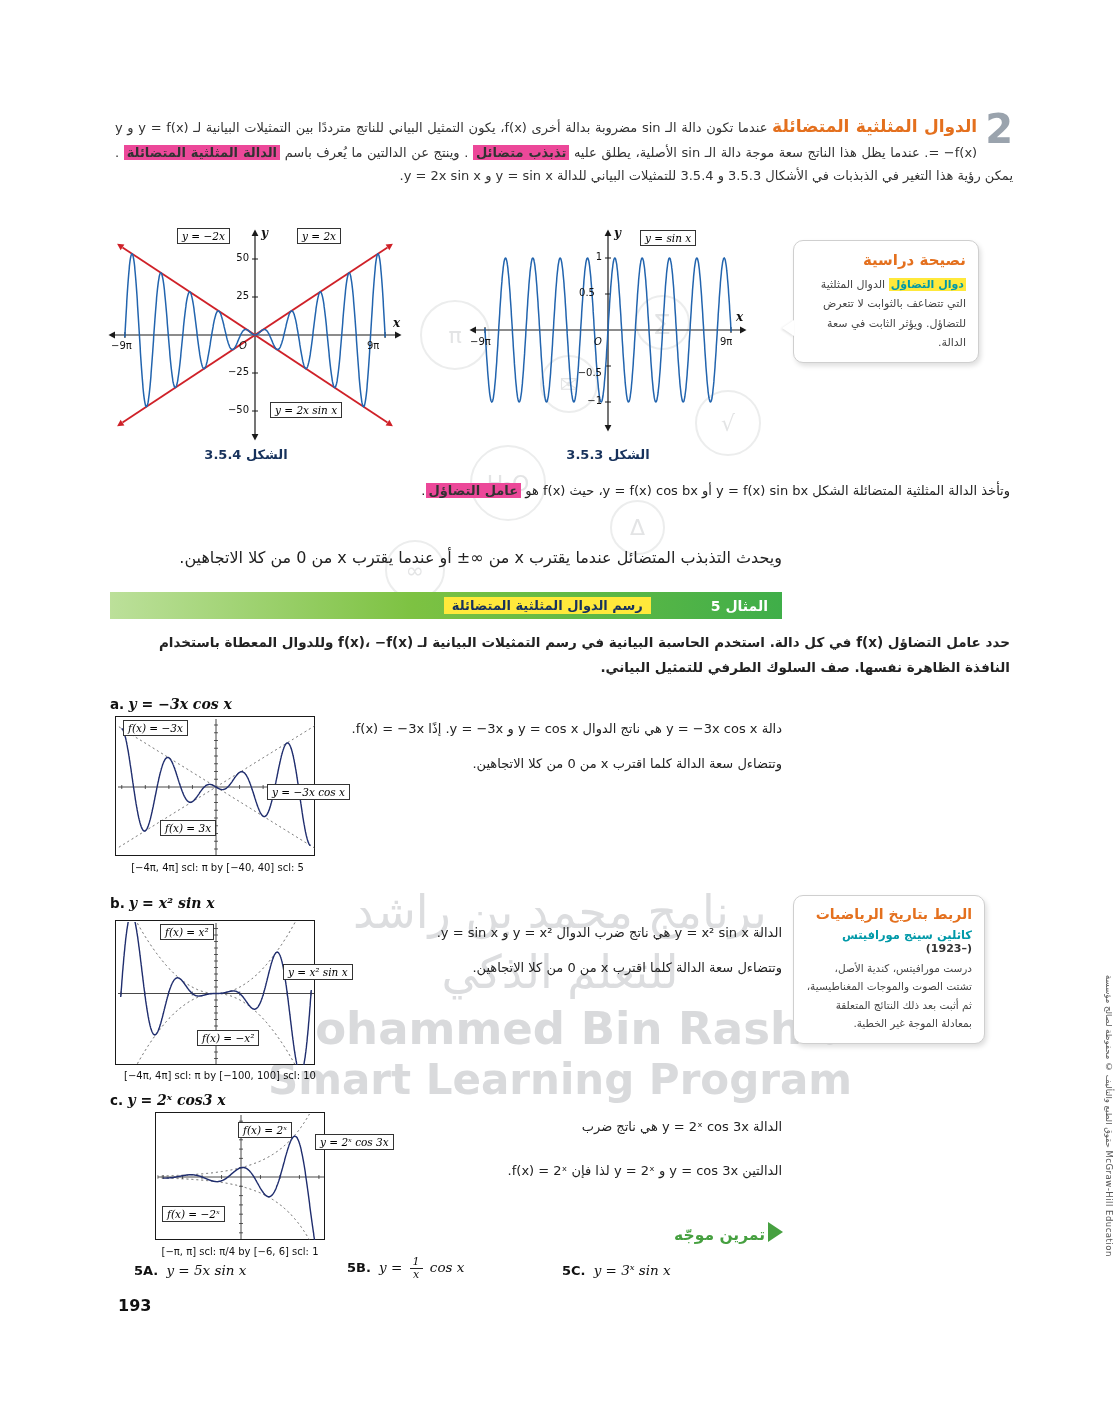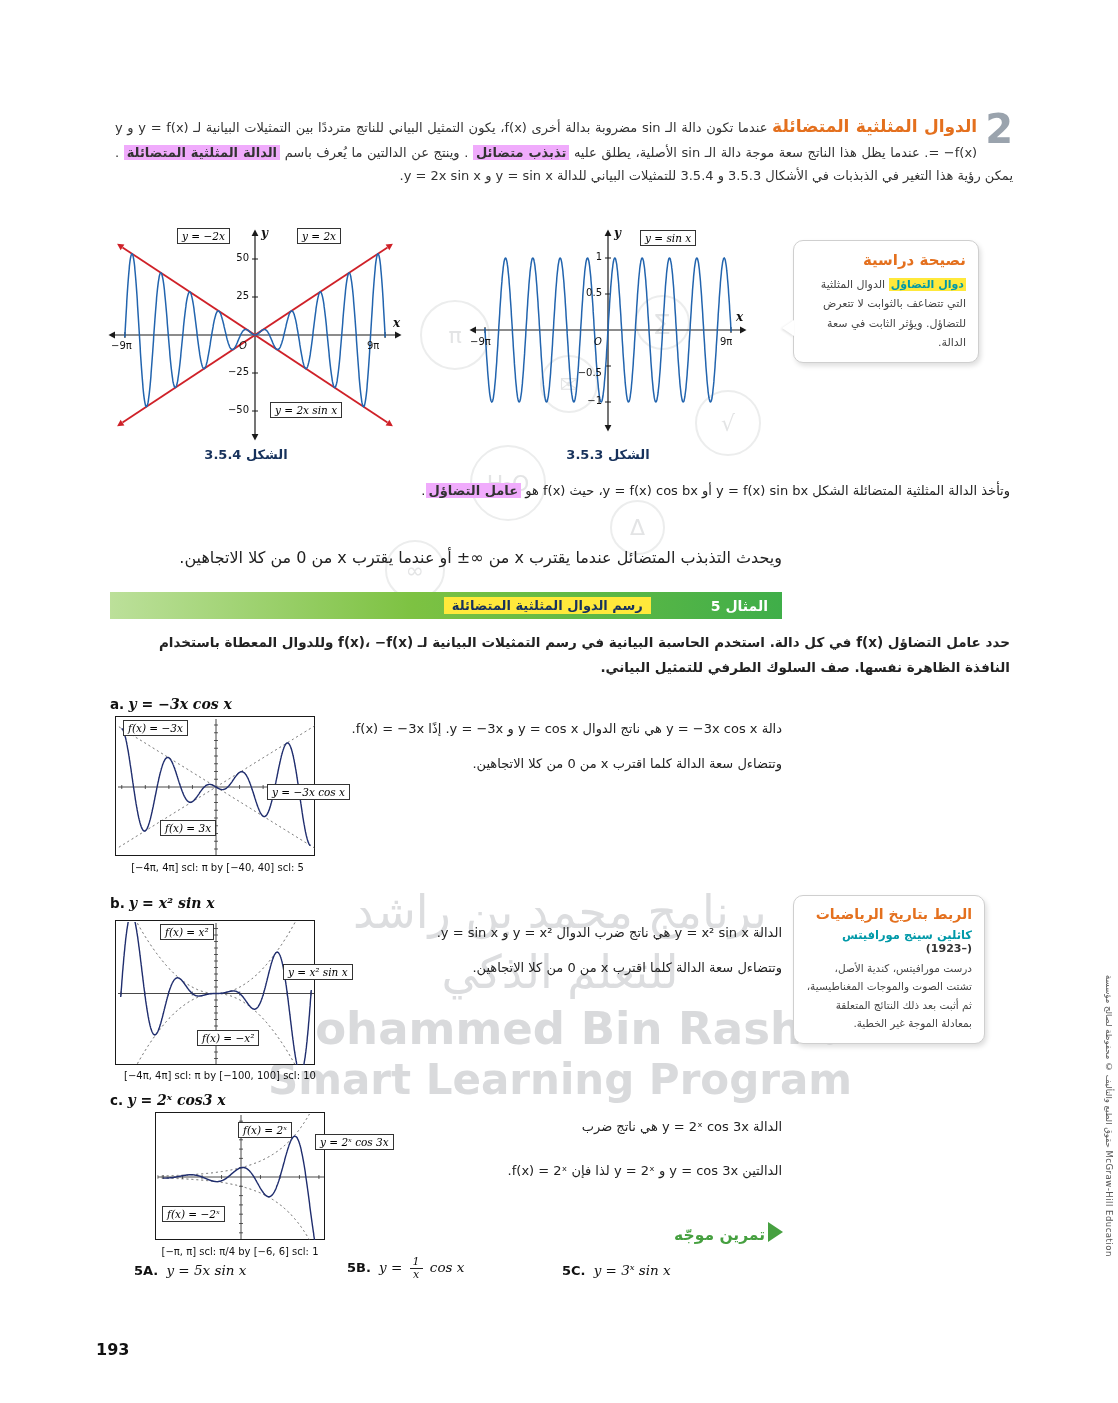--- a/index.html
+++ b/index.html
@@ -1,21 +1,21 @@
 <!DOCTYPE html>
 <html lang="ar"><head>
 <meta charset="utf-8">
 <style>
   *{margin:0;padding:0;box-sizing:border-box;}
   body{font-family:"DejaVu Sans",sans-serif;background:#fff;}
   .page{position:relative;width:1118px;height:1403px;background:#fff;overflow:hidden;}
   .abs{position:absolute;}
   .rtl{direction:rtl;text-align:right;}
   .just{text-align:justify;}
-  .hl{background:#f0abfc;padding:0 3px;font-weight:bold;color:#333;}
+  .hl{background:#ec4899;padding:0 3px;font-weight:bold;color:#333;}
   .math{font-style:italic;font-family:"DejaVu Serif",serif;}
   .bignum{float:right;font-size:40px;font-weight:bold;color:#9aa3ad;line-height:.85;margin-left:8px;}
   .intro{font-size:13px;color:#333;line-height:1.75;}
   .intro .title{color:#E4701E;font-weight:bold;font-size:17px;}
   .caption{position:absolute;font-weight:bold;font-size:13px;color:#17325c;text-align:center;}
   .tick{position:absolute;font-size:10px;color:#111;}
   .axlab{position:absolute;font-size:12px;font-weight:bold;font-style:italic;font-family:"DejaVu Serif",serif;color:#111;}
   .gbox{position:absolute;border:1px solid #333;background:#fff;font-size:10.5px;font-style:italic;font-family:"DejaVu Serif",serif;padding:1px 4px;white-space:nowrap;z-index:3;}
   .calcsvg{border:1.5px solid #1a1a1a;background:#fff;display:block;}
   .windowtxt{position:absolute;font-size:10px;color:#111;text-align:center;}
@@ -129,21 +129,21 @@
         <line x1="137" y1="66" x2="143" y2="66" stroke="#1a1a1a"></line>
         <line x1="137" y1="138" x2="143" y2="138" stroke="#1a1a1a"></line>
         <line x1="137" y1="174" x2="143" y2="174" stroke="#1a1a1a"></line>
         <line x1="17.006647611959608" y1="99" x2="17.006647611959608" y2="105" stroke="#1a1a1a"></line>
         <line x1="262.9933523880404" y1="99" x2="262.9933523880404" y2="105" stroke="#1a1a1a"></line>
         <path d="M16.9,100.2L17.2,104.7L17.4,109.2L17.7,113.7L18.0,118.1L18.3,122.5L18.5,126.8L18.8,131.0L19.1,135.1L19.4,139.0L19.6,142.8L19.9,146.5L20.2,150.0L20.5,153.2L20.7,156.3L21.0,159.2L21.3,161.8L21.5,164.2L21.8,166.4L22.1,168.3L22.4,169.9L22.6,171.3L22.9,172.4L23.2,173.2L23.5,173.7L23.7,174.0L24.0,173.9L24.3,173.6L24.6,173.0L24.8,172.1L25.1,171.0L25.4,169.6L25.6,167.9L25.9,165.9L26.2,163.7L26.5,161.2L26.7,158.5L27.0,155.6L27.3,152.5L27.6,149.2L27.8,145.7L28.1,142.0L28.4,138.1L28.7,134.2L28.9,130.0L29.2,125.8L29.5,121.5L29.8,117.1L30.0,112.7L30.3,108.2L30.6,103.6L30.8,99.1L31.1,94.6L31.4,90.1L31.7,85.7L31.9,81.3L32.2,77.0L32.5,72.8L32.8,68.7L33.0,64.8L33.3,61.0L33.6,57.3L33.9,53.9L34.1,50.6L34.4,47.5L34.7,44.7L35.0,42.1L35.2,39.7L35.5,37.5L35.8,35.6L36.0,34.0L36.3,32.7L36.6,31.6L36.9,30.8L37.1,30.3L37.4,30.0L37.7,30.1L38.0,30.4L38.2,31.0L38.5,31.9L38.8,33.1L39.1,34.5L39.3,36.2L39.6,38.2L39.9,40.4L40.1,42.9L40.4,45.6L40.7,48.5L41.0,51.6L41.2,55.0L41.5,58.5L41.8,62.2L42.1,66.0L42.3,70.0L42.6,74.1L42.9,78.4L43.2,82.7L43.4,87.1L43.7,91.5L44.0,96.0L44.3,100.6L44.5,105.1L44.8,109.6L45.1,114.1L45.3,118.5L45.6,122.9L45.9,127.2L46.2,131.4L46.4,135.4L46.7,139.4L47.0,143.2L47.3,146.8L47.5,150.3L47.8,153.5L48.1,156.6L48.4,159.4L48.6,162.0L48.9,164.4L49.2,166.6L49.4,168.4L49.7,170.0L50.0,171.4L50.3,172.5L50.5,173.3L50.8,173.8L51.1,174.0L51.4,173.9L51.6,173.6L51.9,173.0L52.2,172.1L52.5,170.9L52.7,169.4L53.0,167.7L53.3,165.7L53.6,163.5L53.8,161.0L54.1,158.3L54.4,155.4L54.6,152.2L54.9,148.9L55.2,145.3L55.5,141.6L55.7,137.8L56.0,133.8L56.3,129.7L56.6,125.4L56.8,121.1L57.1,116.7L57.4,112.3L57.7,107.8L57.9,103.2L58.2,98.7L58.5,94.2L58.8,89.7L59.0,85.3L59.3,80.9L59.6,76.6L59.8,72.4L60.1,68.4L60.4,64.4L60.7,60.6L60.9,57.0L61.2,53.6L61.5,50.3L61.8,47.3L62.0,44.4L62.3,41.8L62.6,39.5L62.9,37.4L63.1,35.5L63.4,33.9L63.7,32.6L63.9,31.5L64.2,30.7L64.5,30.2L64.8,30.0L65.0,30.1L65.3,30.4L65.6,31.1L65.9,32.0L66.1,33.2L66.4,34.7L66.7,36.4L67.0,38.4L67.2,40.6L67.5,43.1L67.8,45.8L68.1,48.8L68.3,51.9L68.6,55.3L68.9,58.8L69.1,62.5L69.4,66.4L69.7,70.4L70.0,74.5L70.2,78.8L70.5,83.1L70.8,87.5L71.1,92.0L71.3,96.5L71.6,101.0L71.9,105.5L72.2,110.0L72.4,114.5L72.7,118.9L73.0,123.3L73.2,127.6L73.5,131.8L73.8,135.8L74.1,139.7L74.3,143.5L74.6,147.1L74.9,150.6L75.2,153.8L75.4,156.9L75.7,159.7L76.0,162.3L76.3,164.6L76.5,166.7L76.8,168.6L77.1,170.2L77.4,171.5L77.6,172.5L77.9,173.3L78.2,173.8L78.4,174.0L78.7,173.9L79.0,173.5L79.3,172.9L79.5,172.0L79.8,170.7L80.1,169.3L80.4,167.5L80.6,165.5L80.9,163.3L81.2,160.8L81.5,158.0L81.7,155.1L82.0,151.9L82.3,148.6L82.6,145.0L82.8,141.3L83.1,137.4L83.4,133.4L83.6,129.3L83.9,125.0L84.2,120.7L84.5,116.3L84.7,111.8L85.0,107.3L85.3,102.8L85.6,98.3L85.8,93.8L86.1,89.3L86.4,84.9L86.7,80.5L86.9,76.2L87.2,72.1L87.5,68.0L87.7,64.1L88.0,60.3L88.3,56.7L88.6,53.3L88.8,50.0L89.1,47.0L89.4,44.2L89.7,41.6L89.9,39.3L90.2,37.2L90.5,35.3L90.8,33.8L91.0,32.4L91.3,31.4L91.6,30.7L91.9,30.2L92.1,30.0L92.4,30.1L92.7,30.5L92.9,31.1L93.2,32.1L93.5,33.3L93.8,34.8L94.0,36.6L94.3,38.6L94.6,40.8L94.9,43.4L95.1,46.1L95.4,49.1L95.7,52.2L96.0,55.6L96.2,59.1L96.5,62.9L96.8,66.7L97.1,70.8L97.3,74.9L97.6,79.1L97.9,83.5L98.1,87.9L98.4,92.4L98.7,96.9L99.0,101.4L99.2,105.9L99.5,110.4L99.8,114.9L100.1,119.3L100.3,123.7L100.6,128.0L100.9,132.1L101.2,136.2L101.4,140.1L101.7,143.9L102.0,147.5L102.2,150.9L102.5,154.1L102.8,157.1L103.1,159.9L103.3,162.5L103.6,164.8L103.9,166.9L104.2,168.7L104.4,170.3L104.7,171.6L105.0,172.6L105.3,173.4L105.5,173.8L105.8,174.0L106.1,173.9L106.4,173.5L106.6,172.8L106.9,171.9L107.2,170.6L107.4,169.1L107.7,167.4L108.0,165.3L108.3,163.0L108.5,160.5L108.8,157.8L109.1,154.8L109.4,151.6L109.6,148.2L109.9,144.7L110.2,141.0L110.5,137.1L110.7,133.1L111.0,128.9L111.3,124.7L111.5,120.3L111.8,115.9L112.1,111.4L112.4,106.9L112.6,102.4L112.9,97.9L113.2,93.4L113.5,88.9L113.7,84.5L114.0,80.1L114.3,75.9L114.6,71.7L114.8,67.6L115.1,63.7L115.4,60.0L115.7,56.4L115.9,53.0L116.2,49.8L116.5,46.7L116.7,44.0L117.0,41.4L117.3,39.1L117.6,37.0L117.8,35.2L118.1,33.6L118.4,32.3L118.7,31.3L118.9,30.6L119.2,30.2L119.5,30.0L119.8,30.1L120.0,30.5L120.3,31.2L120.6,32.2L120.9,33.4L121.1,35.0L121.4,36.7L121.7,38.8L121.9,41.1L122.2,43.6L122.5,46.4L122.8,49.3L123.0,52.5L123.3,55.9L123.6,59.5L123.9,63.2L124.1,67.1L124.4,71.1L124.7,75.3L125.0,79.5L125.2,83.9L125.5,88.3L125.8,92.8L126.0,97.3L126.3,101.8L126.6,106.3L126.9,110.8L127.1,115.3L127.4,119.7L127.7,124.1L128.0,128.3L128.2,132.5L128.5,136.5L128.8,140.4L129.1,144.2L129.3,147.8L129.6,151.2L129.9,154.4L130.2,157.4L130.4,160.2L130.7,162.7L131.0,165.0L131.2,167.1L131.5,168.9L131.8,170.4L132.1,171.7L132.3,172.7L132.6,173.4L132.9,173.9L133.2,174.0L133.4,173.9L133.7,173.4L134.0,172.7L134.3,171.8L134.5,170.5L134.8,169.0L135.1,167.2L135.3,165.1L135.6,162.8L135.9,160.3L136.2,157.5L136.4,154.5L136.7,151.3L137.0,147.9L137.3,144.4L137.5,140.6L137.8,136.7L138.1,132.7L138.4,128.5L138.6,124.3L138.9,119.9L139.2,115.5L139.5,111.0L139.7,106.5L140.0,102.0L140.3,97.5L140.5,93.0L140.8,88.5L141.1,84.1L141.4,79.7L141.6,75.5L141.9,71.3L142.2,67.3L142.5,63.4L142.7,59.6L143.0,56.1L143.3,52.7L143.6,49.5L143.8,46.5L144.1,43.7L144.4,41.2L144.7,38.9L144.9,36.8L145.2,35.0L145.5,33.5L145.7,32.2L146.0,31.3L146.3,30.6L146.6,30.1L146.8,30.0L147.1,30.1L147.4,30.6L147.7,31.3L147.9,32.3L148.2,33.6L148.5,35.1L148.8,36.9L149.0,39.0L149.3,41.3L149.6,43.8L149.8,46.6L150.1,49.6L150.4,52.8L150.7,56.2L150.9,59.8L151.2,63.6L151.5,67.5L151.8,71.5L152.0,75.7L152.3,79.9L152.6,84.3L152.9,88.7L153.1,93.2L153.4,97.7L153.7,102.2L154.0,106.7L154.2,111.2L154.5,115.7L154.8,120.1L155.0,124.5L155.3,128.7L155.6,132.9L155.9,136.9L156.1,140.8L156.4,144.5L156.7,148.1L157.0,151.5L157.2,154.7L157.5,157.6L157.8,160.4L158.1,162.9L158.3,165.2L158.6,167.3L158.9,169.0L159.1,170.6L159.4,171.8L159.7,172.8L160.0,173.5L160.2,173.9L160.5,174.0L160.8,173.8L161.1,173.4L161.3,172.7L161.6,171.7L161.9,170.4L162.2,168.8L162.4,167.0L162.7,164.9L163.0,162.6L163.3,160.0L163.5,157.3L163.8,154.2L164.1,151.0L164.3,147.6L164.6,144.0L164.9,140.3L165.2,136.4L165.4,132.3L165.7,128.1L166.0,123.9L166.3,119.5L166.5,115.1L166.8,110.6L167.1,106.1L167.4,101.6L167.6,97.1L167.9,92.6L168.2,88.1L168.5,83.7L168.7,79.3L169.0,75.1L169.3,70.9L169.5,66.9L169.8,63.0L170.1,59.3L170.4,55.8L170.6,52.4L170.9,49.2L171.2,46.2L171.5,43.5L171.7,41.0L172.0,38.7L172.3,36.6L172.6,34.9L172.8,33.4L173.1,32.1L173.4,31.2L173.6,30.5L173.9,30.1L174.2,30.0L174.5,30.2L174.7,30.6L175.0,31.4L175.3,32.4L175.6,33.7L175.8,35.3L176.1,37.1L176.4,39.2L176.7,41.5L176.9,44.1L177.2,46.9L177.5,49.9L177.8,53.1L178.0,56.5L178.3,60.1L178.6,63.9L178.8,67.8L179.1,71.9L179.4,76.0L179.7,80.3L179.9,84.7L180.2,89.1L180.5,93.6L180.8,98.1L181.0,102.6L181.3,107.1L181.6,111.6L181.9,116.1L182.1,120.5L182.4,124.9L182.7,129.1L182.9,133.2L183.2,137.3L183.5,141.1L183.8,144.9L184.0,148.4L184.3,151.8L184.6,154.9L184.9,157.9L185.1,160.6L185.4,163.2L185.7,165.4L186.0,167.4L186.2,169.2L186.5,170.7L186.8,171.9L187.1,172.9L187.3,173.5L187.6,173.9L187.9,174.0L188.1,173.8L188.4,173.3L188.7,172.6L189.0,171.6L189.2,170.2L189.5,168.7L189.8,166.8L190.1,164.7L190.3,162.4L190.6,159.8L190.9,157.0L191.2,154.0L191.4,150.7L191.7,147.3L192.0,143.7L192.3,139.9L192.5,136.0L192.8,131.9L193.1,127.8L193.3,123.5L193.6,119.1L193.9,114.7L194.2,110.2L194.4,105.7L194.7,101.2L195.0,96.7L195.3,92.2L195.5,87.7L195.8,83.3L196.1,79.0L196.4,74.7L196.6,70.6L196.9,66.6L197.2,62.7L197.4,59.0L197.7,55.4L198.0,52.1L198.3,48.9L198.5,46.0L198.8,43.2L199.1,40.7L199.4,38.5L199.6,36.5L199.9,34.7L200.2,33.3L200.5,32.0L200.7,31.1L201.0,30.5L201.3,30.1L201.6,30.0L201.8,30.2L202.1,30.7L202.4,31.5L202.6,32.5L202.9,33.8L203.2,35.4L203.5,37.3L203.7,39.4L204.0,41.7L204.3,44.3L204.6,47.1L204.8,50.2L205.1,53.4L205.4,56.9L205.7,60.5L205.9,64.3L206.2,68.2L206.5,72.2L206.8,76.4L207.0,80.7L207.3,85.1L207.6,89.5L207.8,94.0L208.1,98.5L208.4,103.0L208.7,107.5L208.9,112.0L209.2,116.5L209.5,120.9L209.8,125.2L210.0,129.5L210.3,133.6L210.6,137.6L210.9,141.5L211.1,145.2L211.4,148.7L211.7,152.1L211.9,155.2L212.2,158.2L212.5,160.9L212.8,163.4L213.0,165.6L213.3,167.6L213.6,169.3L213.9,170.8L214.1,172.0L214.4,172.9L214.7,173.6L215.0,173.9L215.2,174.0L215.5,173.8L215.8,173.3L216.1,172.5L216.3,171.4L216.6,170.1L216.9,168.5L217.1,166.6L217.4,164.5L217.7,162.2L218.0,159.6L218.2,156.7L218.5,153.7L218.8,150.4L219.1,147.0L219.3,143.4L219.6,139.6L219.9,135.6L220.2,131.6L220.4,127.4L220.7,123.1L221.0,118.7L221.2,114.3L221.5,109.8L221.8,105.3L222.1,100.8L222.3,96.2L222.6,91.7L222.9,87.3L223.2,82.9L223.4,78.6L223.7,74.3L224.0,70.2L224.3,66.2L224.5,62.4L224.8,58.7L225.1,55.1L225.4,51.8L225.6,48.6L225.9,45.7L226.2,43.0L226.4,40.5L226.7,38.3L227.0,36.3L227.3,34.6L227.5,33.1L227.8,31.9L228.1,31.0L228.4,30.4L228.6,30.1L228.9,30.0L229.2,30.2L229.5,30.7L229.7,31.5L230.0,32.6L230.3,34.0L230.6,35.6L230.8,37.4L231.1,39.6L231.4,42.0L231.6,44.6L231.9,47.4L232.2,50.5L232.5,53.7L232.7,57.2L233.0,60.8L233.3,64.6L233.6,68.6L233.8,72.6L234.1,76.8L234.4,81.1L234.7,85.5L234.9,89.9L235.2,94.4L235.5,98.9L235.7,103.4L236.0,108.0L236.3,112.5L236.6,116.9L236.8,121.3L237.1,125.6L237.4,129.9L237.7,134.0L237.9,138.0L238.2,141.8L238.5,145.5L238.8,149.0L239.0,152.4L239.3,155.5L239.6,158.4L239.9,161.1L240.1,163.6L240.4,165.8L240.7,167.8L240.9,169.5L241.2,170.9L241.5,172.1L241.8,173.0L242.0,173.6L242.3,173.9L242.6,174.0L242.9,173.7L243.1,173.2L243.4,172.4L243.7,171.3L244.0,170.0L244.2,168.4L244.5,166.5L244.8,164.3L245.0,161.9L245.3,159.3L245.6,156.5L245.9,153.4L246.1,150.1L246.4,146.7L246.7,143.0L247.0,139.2L247.2,135.3L247.5,131.2L247.8,127.0L248.1,122.7L248.3,118.3L248.6,113.9L248.9,109.4L249.2,104.9L249.4,100.4L249.7,95.8L250.0,91.3L250.2,86.9L250.5,82.5L250.8,78.2L251.1,74.0L251.3,69.8L251.6,65.9L251.9,62.0L252.2,58.3L252.4,54.8L252.7,51.5L253.0,48.4L253.3,45.5L253.5,42.8L253.8,40.3L254.1,38.1L254.4,36.1L254.6,34.4L254.9,33.0L255.2,31.9L255.4,31.0L255.7,30.4L256.0,30.1L256.3,30.0L256.5,30.3L256.8,30.8L257.1,31.6L257.4,32.7L257.6,34.1L257.9,35.7L258.2,37.6L258.5,39.8L258.7,42.2L259.0,44.8L259.3,47.7L259.5,50.8L259.8,54.0L260.1,57.5L260.4,61.2L260.6,65.0L260.9,68.9L261.2,73.0L261.5,77.2L261.7,81.5L262.0,85.9L262.3,90.3L262.6,94.8L262.8,99.3L263.1,103.8" fill="none" stroke="#2264ae" stroke-width="1.5"></path>
       </svg>
     <span class="axlab" style="left:146px;top:-2px;">y</span>
     <span class="axlab" style="left:268px;top:82px;">x</span>
     <span class="tick" style="left:104px;top:23px;width:30px;text-align:right;">1</span>
-    <span class="tick" style="left:104px;top:59px;width:30px;text-align:right;">0.5</span>
+    <span class="tick" style="left:104px;top:59px;width:30px;text-align:center;">0.5</span>
     <span class="tick" style="left:98px;top:131px;width:36px;text-align:right;margin-top:8px;">−0.5</span>
     <span class="tick" style="left:104px;top:167px;width:30px;text-align:right;">−1</span>
     <span class="tick" style="left:2px;top:108px;">−9π</span>
     <span class="tick" style="left:252px;top:108px;">9π</span>
     <span class="tick" style="left:126px;top:108px;font-style:italic;">O</span>
     <div class="gbox" style="left:172px;top:2px;">y = sin x</div>
   </div>
   <div class="caption" style="left:468px;top:447px;width:280px;">الشكل 3.5.3</div>
 
   <aside class="sidebox rtl" style="left:793px;top:240px;width:186px;">
@@ -339,17 +339,17 @@
     <span class="math"><span>y = </span><span class="frac">
           <span class="num">1</span>
           <span class="den">x</span>
         </span><span> cos x</span></span>
   </div>
   <div class="abs exrow" style="left:540px;top:1262px;">
     <b>5C.</b>
     <span class="math">y = 3ˣ sin x</span>
   </div>
 
-  <div class="abs pageno" style="left:96px;top:1296px;margin-top:44px;">193</div>
+  <div class="abs pageno" style="left:118px;top:1296px;">193</div>
 
   <div class="abs vert" style="right:4px;top:975px;height:330px;">حقوق الطبع والتأليف © محفوظة لصالح مؤسسة McGraw-Hill Education</div>
 
 </div>
 
 </body></html>

